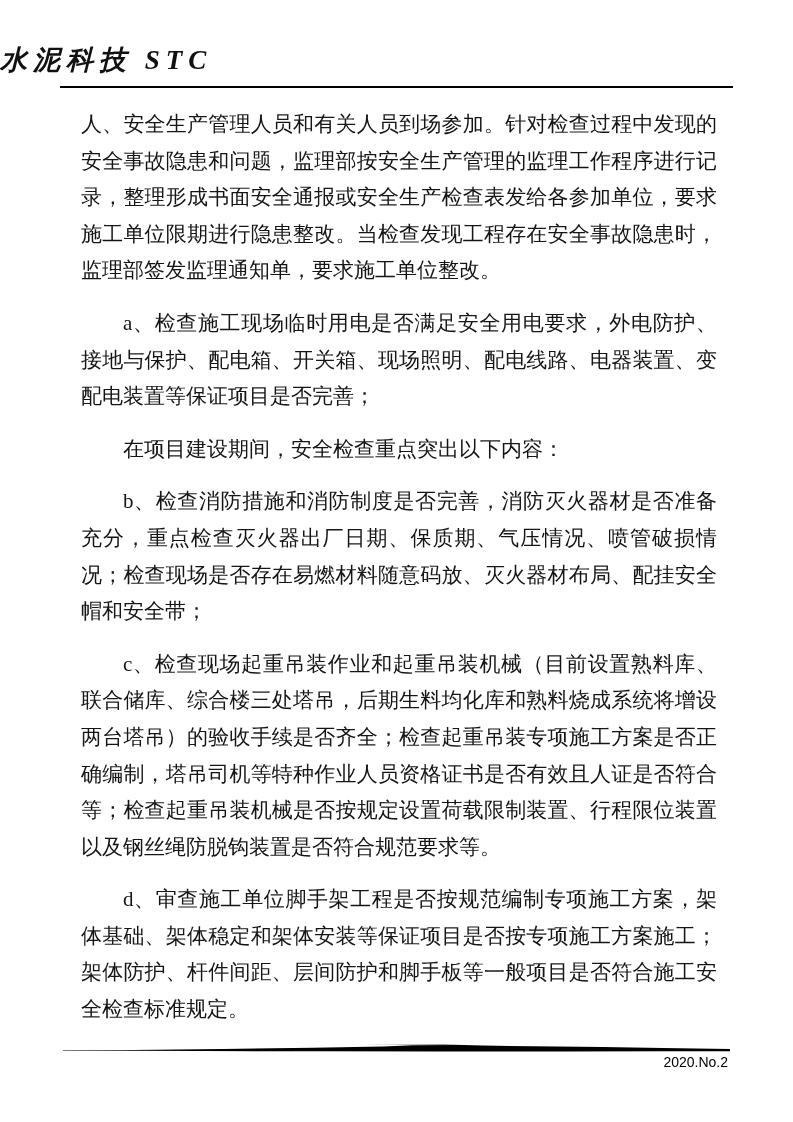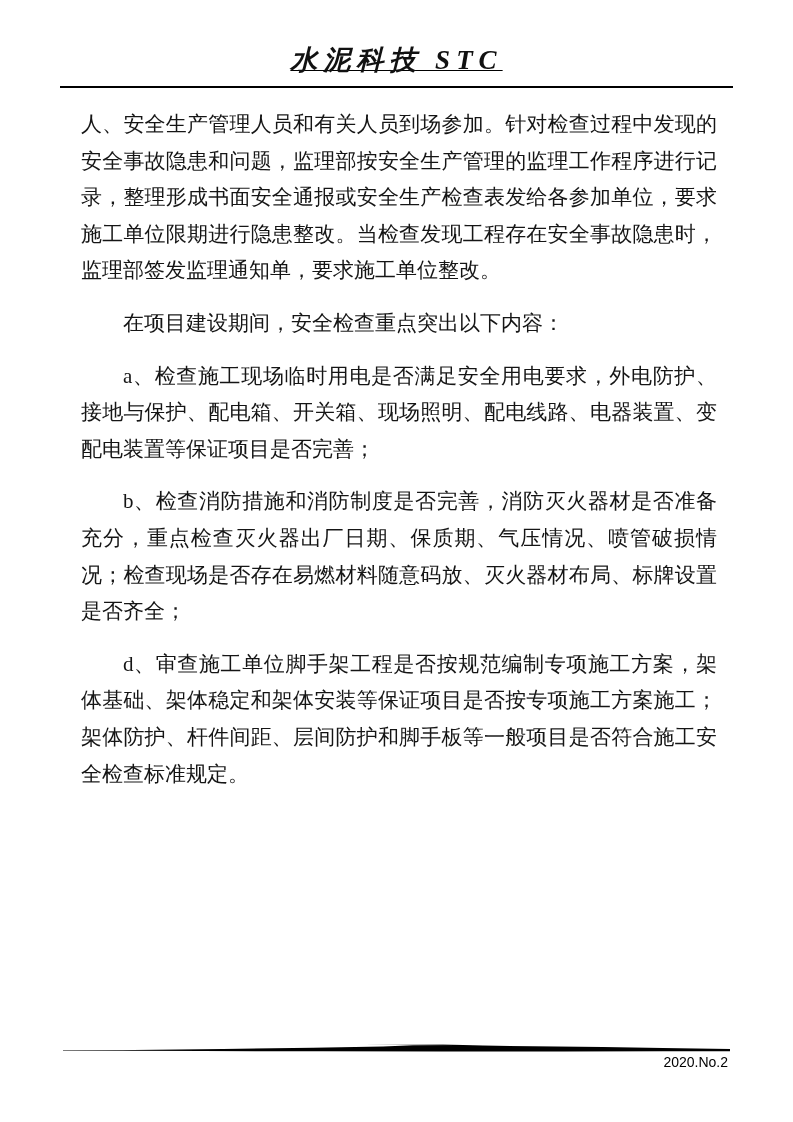--- a/index.html
+++ b/index.html
@@ -15,22 +15,21 @@
     position: relative;
     width: 793px;
     height: 1122px;
     background: #ffffff;
   }
   .journal-header {
     position: absolute;
     top: 42px;
     left: 0;
     width: 793px;
-    text-align: center;
-    text-decoration: underline;
+    text-align: left;
   }
   .journal-title {
     font-family: "Liberation Serif", "DejaVu Serif", serif;
     font-size: 27px;
     font-weight: bold;
     font-style: italic;
     letter-spacing: 6px;
     color: #111111;
     white-space: pre;
   }
@@ -93,23 +92,24 @@
 <div class="page">
 
   <div class="journal-header">
     <span class="journal-title">水泥科技 STC</span>
   </div>
 
   <div class="header-rule"></div>
 
   <div class="article">
     <p class="continuation">人、安全生产管理人员和有关人员到场参加。针对检查过程中发现的安全事故隐患和问题，监理部按安全生产管理的监理工作程序进行记录，整理形成书面安全通报或安全生产检查表发给各参加单位，要求施工单位限期进行隐患整改。当检查发现工程存在安全事故隐患时，监理部签发监理通知单，要求施工单位整改。</p>
+    <p>a、检查施工现场临时用电是否满足安全用电要求，外电防护、接地与保护、配电箱、开关箱、现场照明、配电线路、电器装置、变配电装置等保证项目是否完善；</p>
     <p>在项目建设期间，安全检查重点突出以下内容：</p>
-    <p>a、检查施工现场临时用电是否满足安全用电要求，外电防护、接地与保护、配电箱、开关箱、现场照明、配电线路、电器装置、变配电装置等保证项目是否完善；</p>
-    <p>b、检查消防措施和消防制度是否完善，消防灭火器材是否准备充分，重点检查灭火器出厂日期、保质期、气压情况、喷管破损情况；检查现场是否存在易燃材料随意码放、灭火器材布局、标牌设置是否齐全；</p>
+    <p>b、检查消防措施和消防制度是否完善，消防灭火器材是否准备充分，重点检查灭火器出厂日期、保质期、气压情况、喷管破损情况；检查现场是否存在易燃材料随意码放、灭火器材布局、配挂安全帽和安全带；</p>
+    <p>c、检查现场起重吊装作业和起重吊装机械（目前设置熟料库、联合储库、综合楼三处塔吊，后期生料均化库和熟料烧成系统将增设两台塔吊）的验收手续是否齐全；检查起重吊装专项施工方案是否正确编制，塔吊司机等特种作业人员资格证书是否有效且人证是否符合等；检查起重吊装机械是否按规定设置荷载限制装置、行程限位装置以及钢丝绳防脱钩装置是否符合规范要求等。</p>
     <p>d、审查施工单位脚手架工程是否按规范编制专项施工方案，架体基础、架体稳定和架体安装等保证项目是否按专项施工方案施工；架体防护、杆件间距、层间防护和脚手板等一般项目是否符合施工安全检查标准规定。</p>
   </div>
 
   <div class="footer-rule">
     <svg viewBox="0 0 667 9" preserveAspectRatio="none">
       <polygon fill="#000000" points="0,6.6 70,5.9 160,5.0 250,3.8 320,2.4 350,1.3 395,1.0 300,0.6 340,0.4 380,0.5 420,1.6 470,2.3 540,3.1 600,3.9 667,4.9 667,7.2 600,7.3 500,7.5 380,7.6 260,7.3 140,7.0 60,6.8 0,6.9"></polygon>
     </svg>
   </div>
 
 

